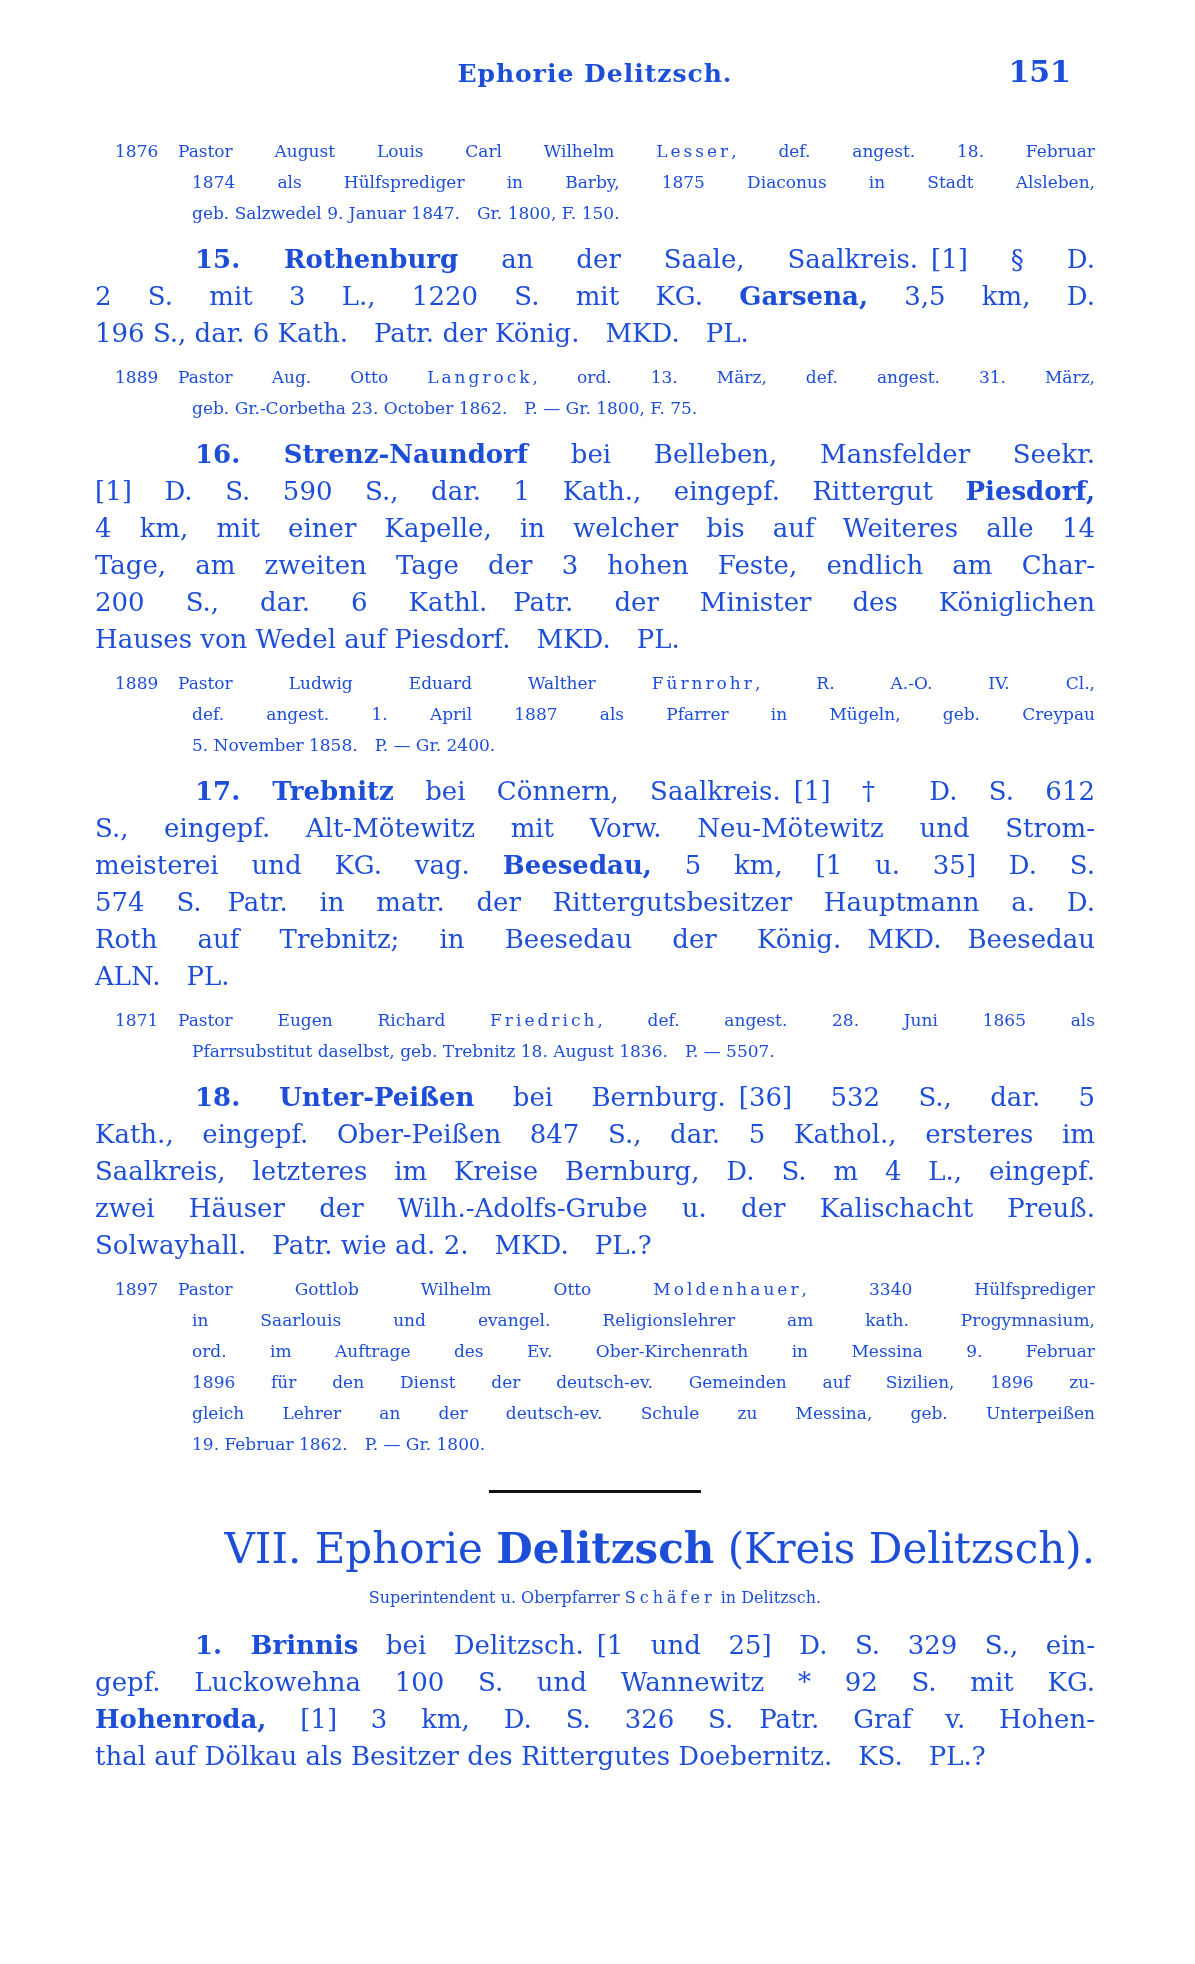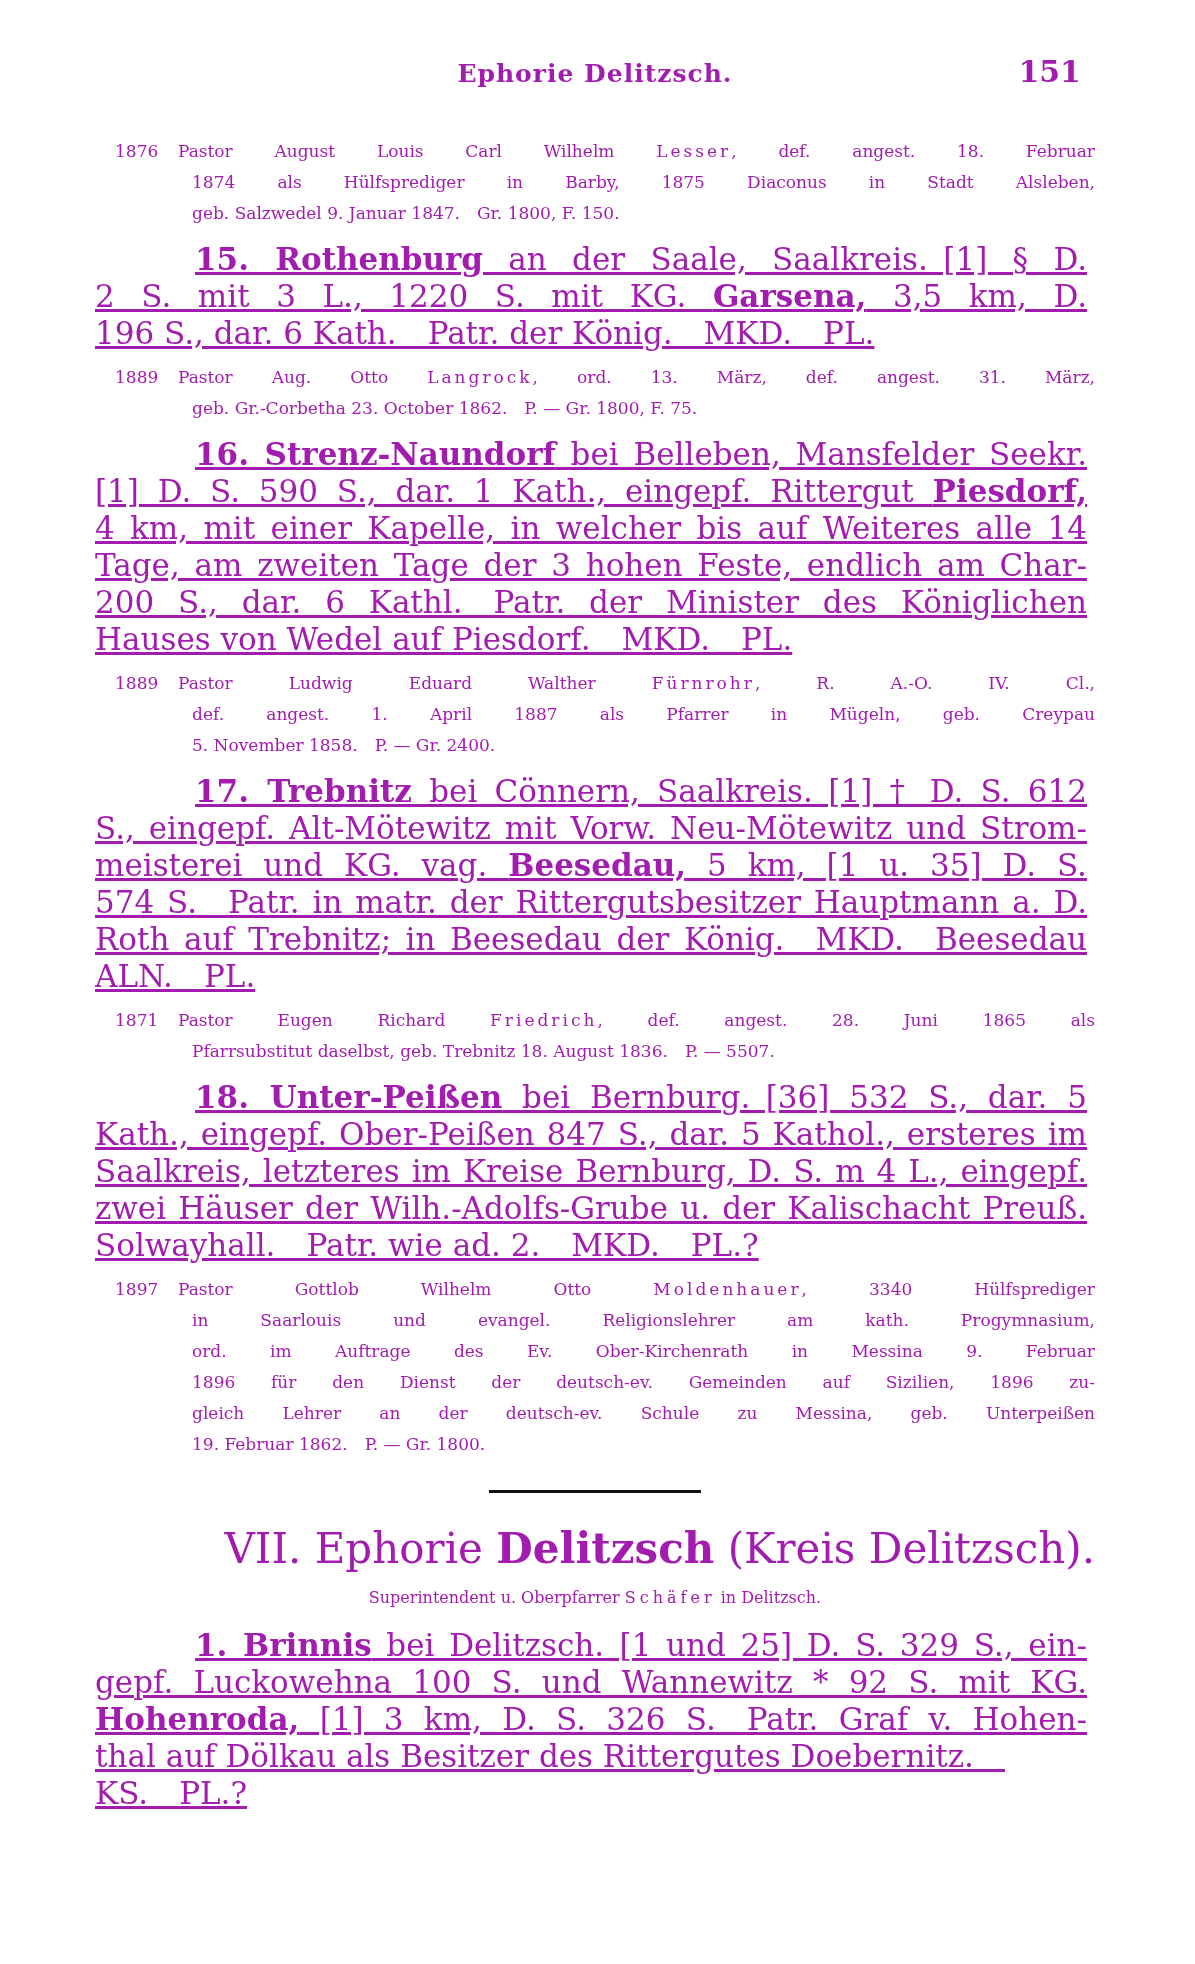--- a/index.html
+++ b/index.html
@@ -3,41 +3,41 @@
 <meta charset="utf-8">
 <style>
   html, body { margin: 0; padding: 0; background: #ffffff; }
   .page {
     position: relative;
     width: 1195px;
     height: 1964px;
     box-sizing: border-box;
     padding: 58px 100px 0 95px;
     background: #ffffff;
-    color: #a21caf;
+    color: #1d4ed8;
     font-family: "DejaVu Serif", "Liberation Serif", serif;
     overflow: hidden;
   }
   
   .pagehead { position: relative; height: 32px; margin-bottom: 46px; }
   .running {
     text-align: center; font-size: 25px; line-height: 32px;
     font-weight: bold; letter-spacing: 1px;
   }
   .pnum {
-    position: absolute; right: 14px; top: -2px;
+    position: absolute; right: 24px; top: -2px;
     font-size: 30px; font-weight: bold; line-height: 32px;
   }
   
   .entry { display: flex; font-size: 17px; line-height: 31px; margin-bottom: 12px; }
   .entry .year { flex: 0 0 83px; box-sizing: border-box; padding-left: 20px; }
   .entry .etext { flex: 1 1 auto; min-width: 0; }
   .entry .cont { padding-left: 14px; }
   
-  .section { font-size: 31px; line-height: 37px; margin: 6px 8px 10px 0; text-decoration: underline; }
+  .section { font-size: 26px; line-height: 37px; margin: 6px 0 10px 0; }
   .section .first { text-indent: 100px; }
   .line.just { text-align: justify; text-align-last: justify; }
   .line.last { text-align: left; text-align-last: auto; }
   .bold { font-weight: bold; }
   .sperr { letter-spacing: 3px; }
   
   .divider { width: 212px; border-top: 3px solid #111; margin: 30px auto 28px auto; }
   
   .chapter {
     margin: 0 0 6px 0; text-align: right; font-weight: normal;

